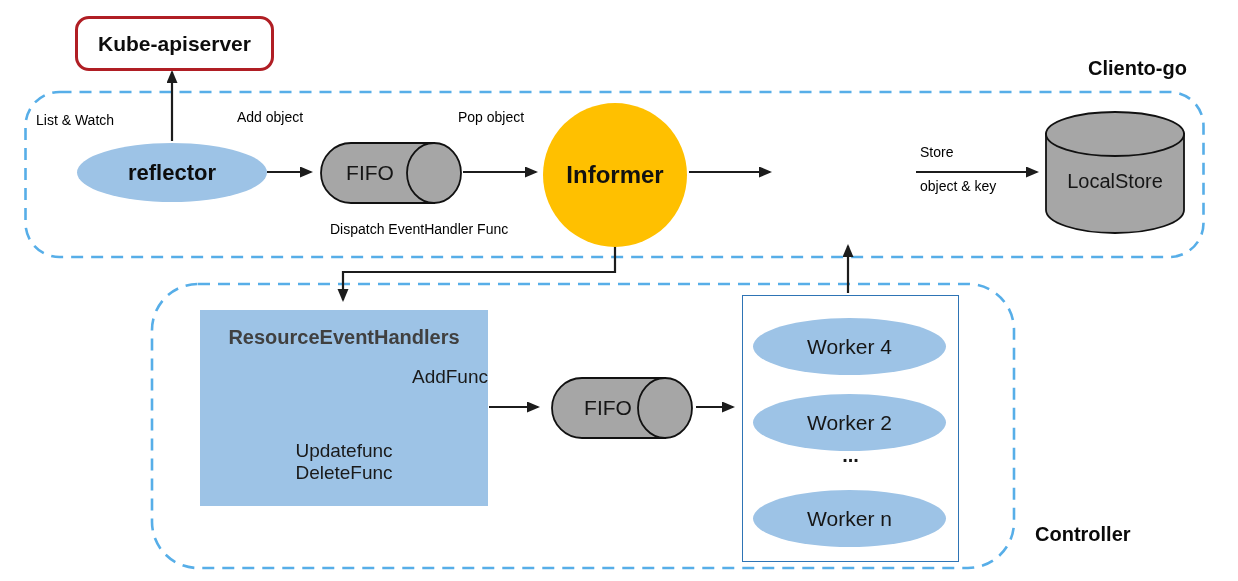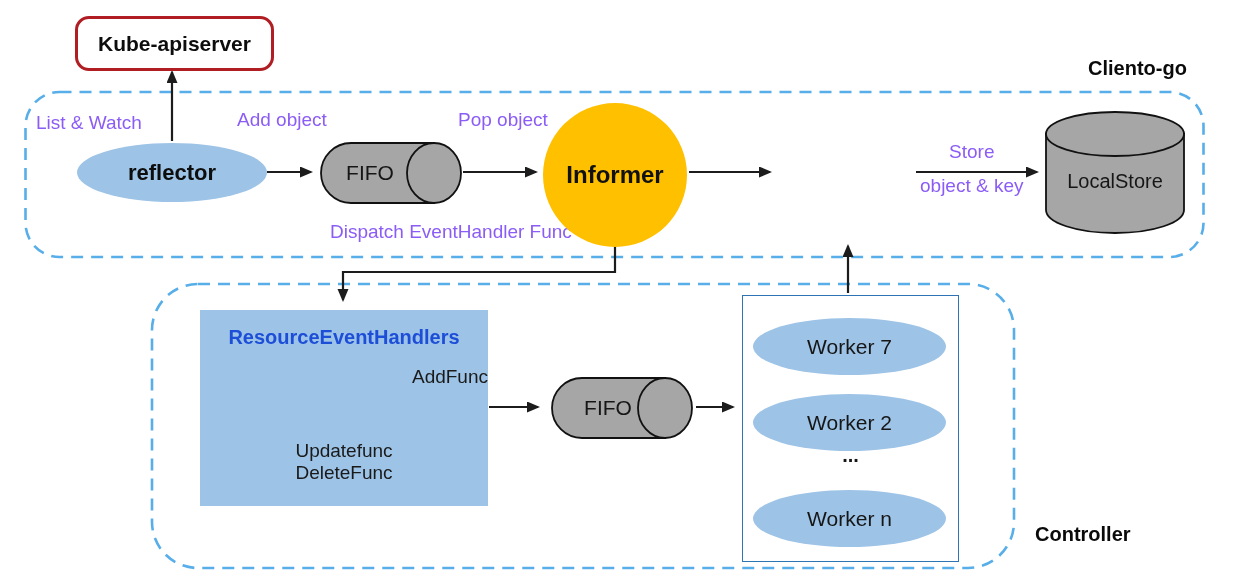--- a/index.html
+++ b/index.html
@@ -4,34 +4,34 @@
 <style>
   html,body{margin:0;padding:0;background:#ffffff;}
   .stage{
     position:relative;width:1238px;height:581px;background:#fff;overflow:hidden;
     font-family:"Liberation Sans", sans-serif;color:#1f1f1f;
   }
   .layer{position:absolute;left:0;top:0;}
   .dashed{fill:none;stroke:var(--dashed_border,#57AEE8);stroke-width:2.6;stroke-dasharray:12 8;}
   .arrow{fill:none;stroke:var(--arrow_black,#1c1c1c);stroke-width:2.2;}
   .node{position:absolute;display:flex;align-items:center;justify-content:center;box-sizing:border-box;}
-  .lbl{position:absolute;font-size:19px;color:#8b5cf6;white-space:nowrap;text-align:center;}
+  .lbl{position:absolute;font-size:14px;color:#000000;white-space:nowrap;}
   .ellipse{border-radius:50%;background:var(--accent_blue_fill,#9DC3E6);}
   .circle{border-radius:50%;font-weight:bold;font-size:24px;color:#111;}
   .cylwrap{position:absolute;}
   .cylwrap svg{display:block;}
   .cyltext{position:absolute;font-size:21px;color:#161616;text-align:center;}
   .apiserver{
     position:absolute;border:3px solid var(--apiserver_border,#B01E24);border-radius:14px;
     background:#fff;display:flex;align-items:center;justify-content:center;
     font-weight:bold;font-size:21px;color:#0d0d0d;
   }
   .rehbox{position:absolute;background:var(--accent_blue_fill,#9DC3E6);}
   .rehbox span{position:absolute;width:100%;text-align:center;}
-  .reh-title{font-weight:bold;font-size:20px;color:#1d4ed8;}
+  .reh-title{font-weight:bold;font-size:20px;color:#404040;}
   .reh-item{font-size:19px;color:#1a1a1a;}
   .workerbox{position:absolute;background:#fff;border:1.5px solid var(--worker_box_border,#2E74B5);}
   .worker{position:absolute;display:flex;align-items:center;justify-content:center;
     font-size:21px;color:#161616;}
   .dots{position:absolute;width:100%;text-align:center;font-size:20px;font-weight:bold;color:#161616;}
   .section-title{position:absolute;font-weight:bold;font-size:20px;color:#0a0a0a;white-space:nowrap;}
 </style>
 </head>
 <body>
 
@@ -102,19 +102,19 @@
 
   <div class="cylwrap" style="left:549px;top:376px;width:148px;height:64px;">
     <svg width="148" height="64" viewBox="0 0 148 64">
       <path d="M116,2 H33 A30,30 0 0 0 33,62 H116 Z" style="fill:var(--cylinder_gray,#A6A6A6);" stroke="#111" stroke-width="1.8"></path>
       <ellipse cx="116" cy="32" rx="27" ry="30" style="fill:var(--cylinder_gray,#A6A6A6);" stroke="#111" stroke-width="1.8"></ellipse>
     </svg>
     <span class="cyltext" style="left:0;top:20px;width:118px;">FIFO</span>
   </div>
 
   <div class="workerbox" style="left:742px;top:295px;width:215px;height:265px;">
-    <div class="worker ellipse" style="left:10px;top:22px;width:193px;height:57px;">Worker 7</div>
+    <div class="worker ellipse" style="left:10px;top:22px;width:193px;height:57px;">Worker 4</div>
     <div class="worker ellipse" style="left:10px;top:98px;width:193px;height:57px;">Worker 2</div>
     <div class="dots" style="top:148px;">...</div>
     <div class="worker ellipse" style="left:10px;top:194px;width:193px;height:57px;">Worker n</div>
   </div>
 
 </div>
 
 </body></html>

